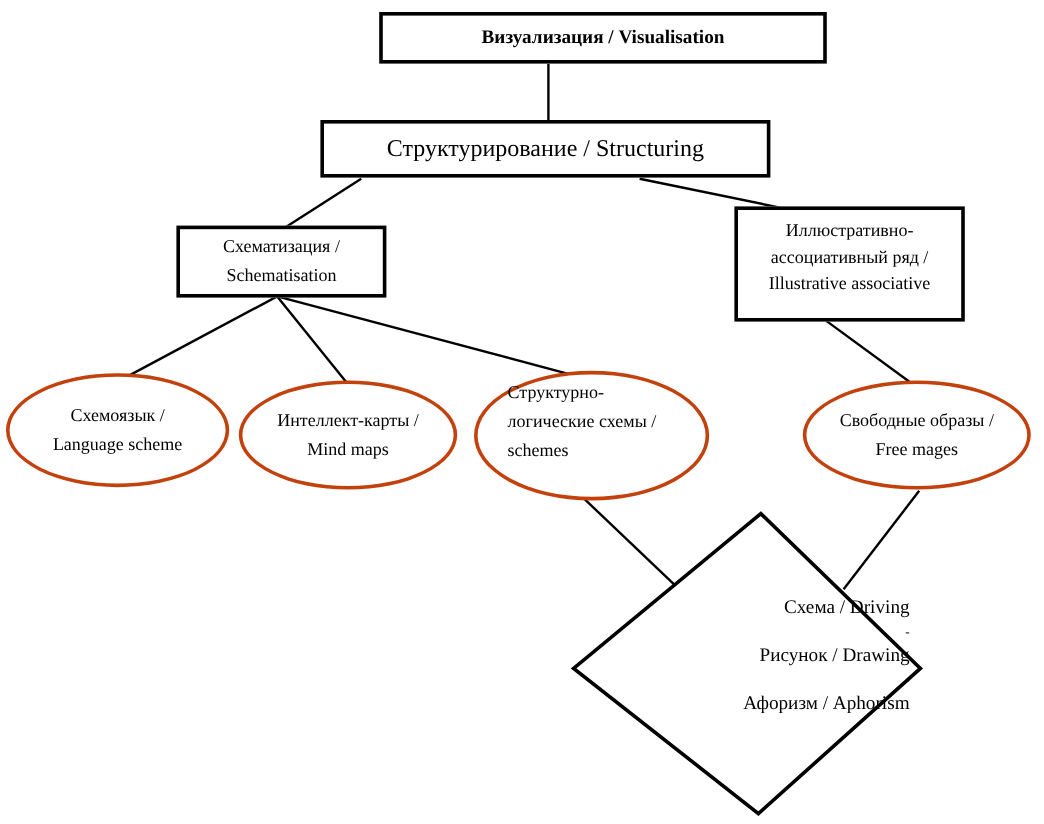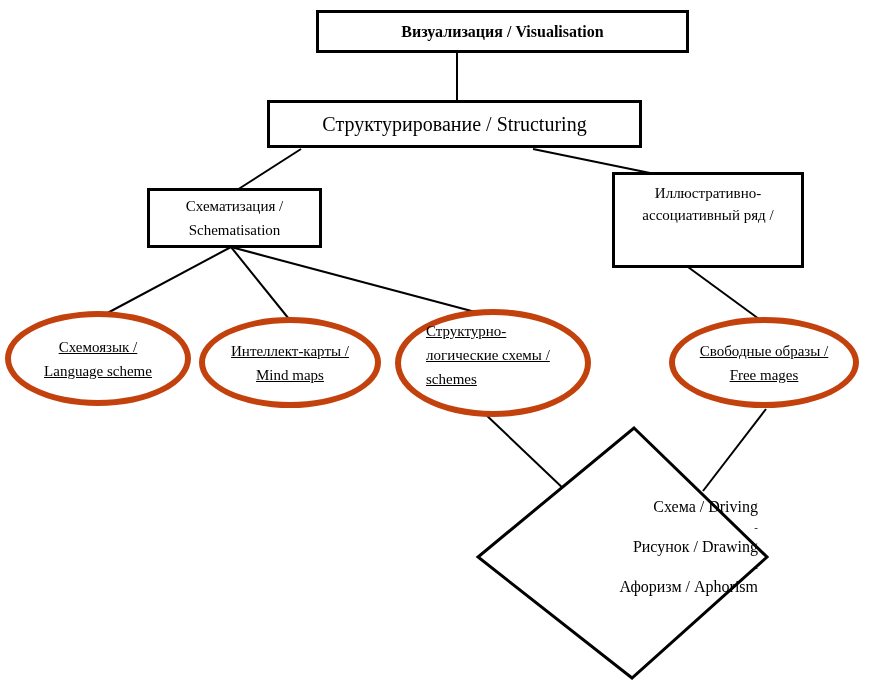--- a/index.html
+++ b/index.html
@@ -32,23 +32,22 @@
     align-items: center;
     justify-content: center;
     text-align: center;
     font-size: 15px;
     line-height: 24px;
   }
   .rect {
     border: 3px solid #000000;
   }
   .ellipse {
-    border: 6px solid #c2410c;
+    border: 3px solid #c2410c;
     border-radius: 50%;
-    text-decoration: underline;
   }
   .box-visualisation {
     left: 268px; top: 10px; width: 373px; height: 43px;
     font-weight: bold;
     font-size: 16px;
     margin-left: 48px;
   }
   .box-structuring {
     left: 267px; top: 100px; width: 375px; height: 48px;
     font-size: 20px;
@@ -117,20 +116,21 @@
   </div>
 
   <div class="node rect box-schematisation">
     <div>Схематизация /</div>
     <div>Schematisation</div>
   </div>
 
   <div class="node rect box-illustrative">
     <div>Иллюстративно-</div>
     <div>ассоциативный ряд /</div>
+    <div>Illustrative associative</div>
   </div>
 
   <div class="node ellipse ellipse-language">
     <div>Схемоязык /</div>
     <div>Language scheme</div>
   </div>
 
   <div class="node ellipse ellipse-mindmaps">
     <div>Интеллект-карты /</div>
     <div>Mind maps</div>

